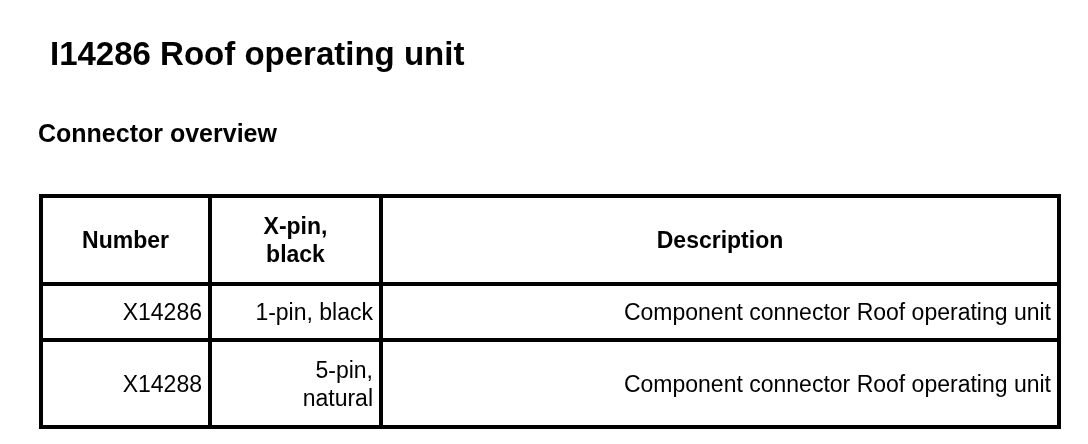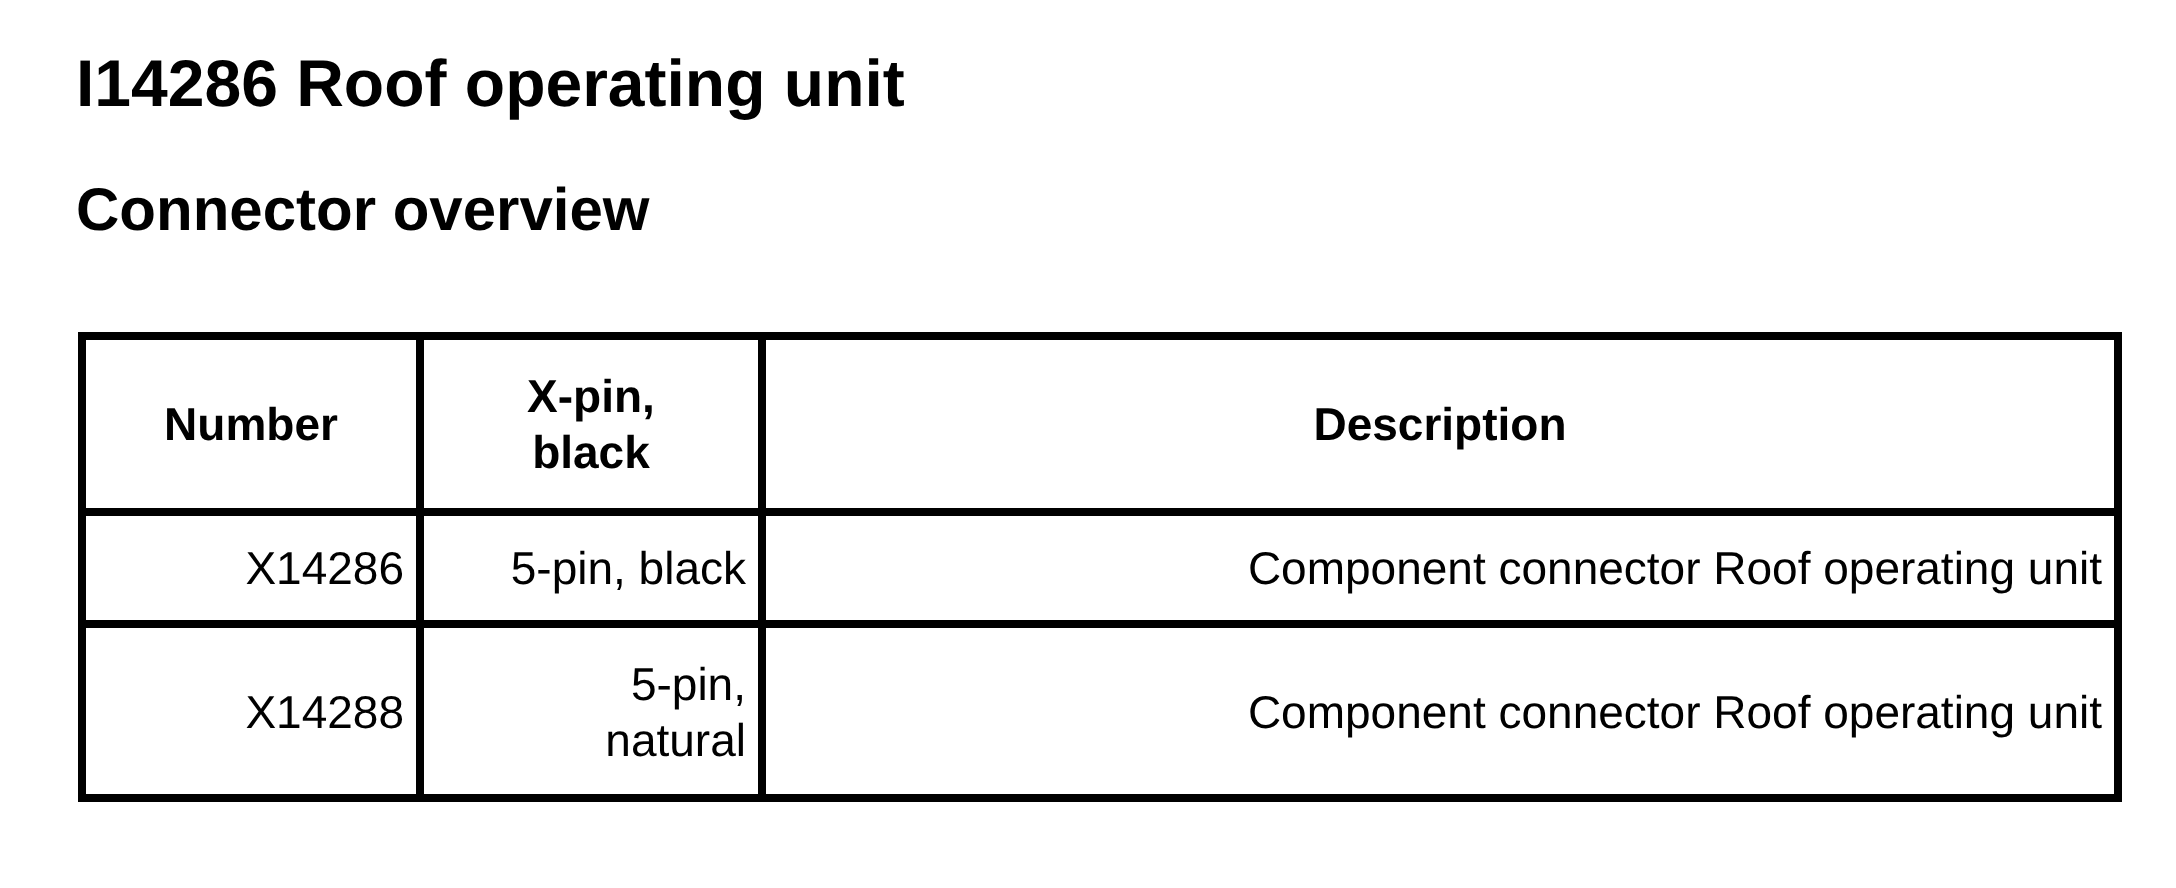--- a/index.html
+++ b/index.html
@@ -12,29 +12,29 @@
   .page {
     position: relative;
     width: 1088px;
     height: 444px;
     background: #ffffff;
     overflow: hidden;
     box-sizing: border-box;
     padding: 24px 32px 0 38px;
   }
   h1.page-title {
-    margin: 0;
+    margin: 12px;
     font-size: 33px;
     font-weight: bold;
     line-height: 36px;
     letter-spacing: 0px;
   }
   h2.section-heading {
-    margin: 30px 0 0 0;
-    font-size: 30px;
+    margin: 46px 0 0 0;
+    font-size: 25px;
     font-weight: bold;
     line-height: 31px;
   }
   table.connector-table {
     margin-top: 45px;
     margin-left: 1px;
     border-collapse: collapse;
     table-layout: fixed;
     width: 1018px;
     border-radius: 29px;
@@ -85,21 +85,21 @@
       <tr class="header-row">
         <th>Number</th>
         <th>X-pin,
 black</th>
         <th>Description</th>
       </tr>
     </thead>
     <tbody>
       <tr class="row-1">
         <td>X14286</td>
-        <td>5-pin, black</td>
+        <td>1-pin, black</td>
         <td>Component connector Roof operating unit</td>
       </tr>
       <tr class="row-2">
         <td>X14288</td>
         <td>5-pin,
 natural</td>
         <td>Component connector Roof operating unit</td>
       </tr>
     </tbody>
   </table>

